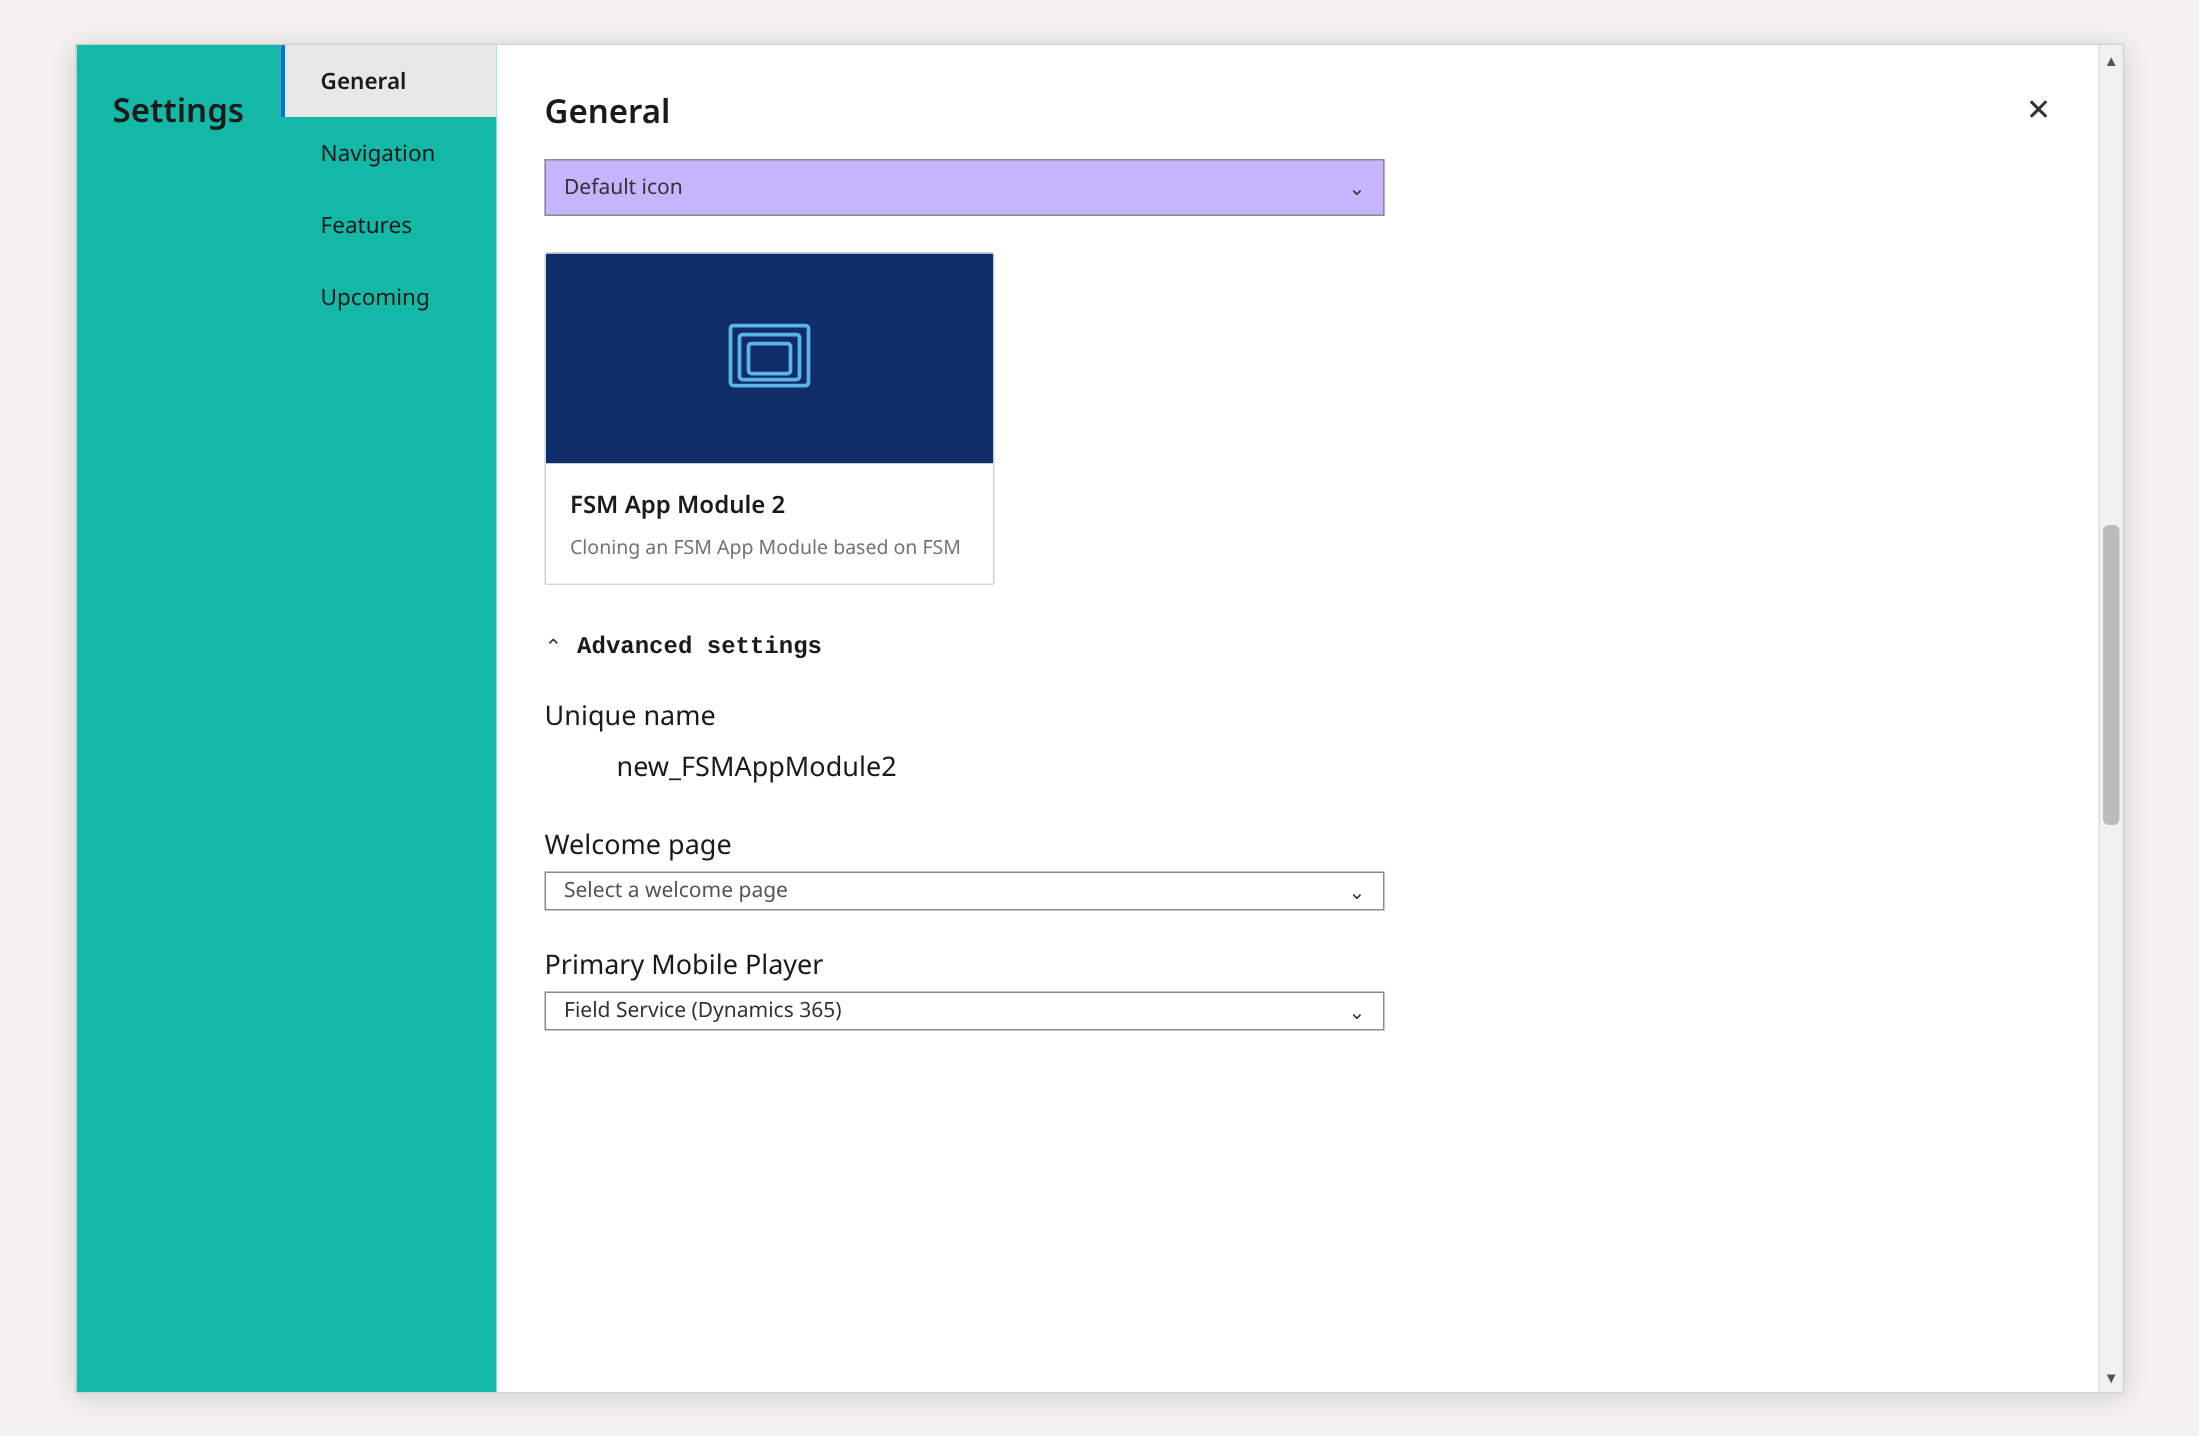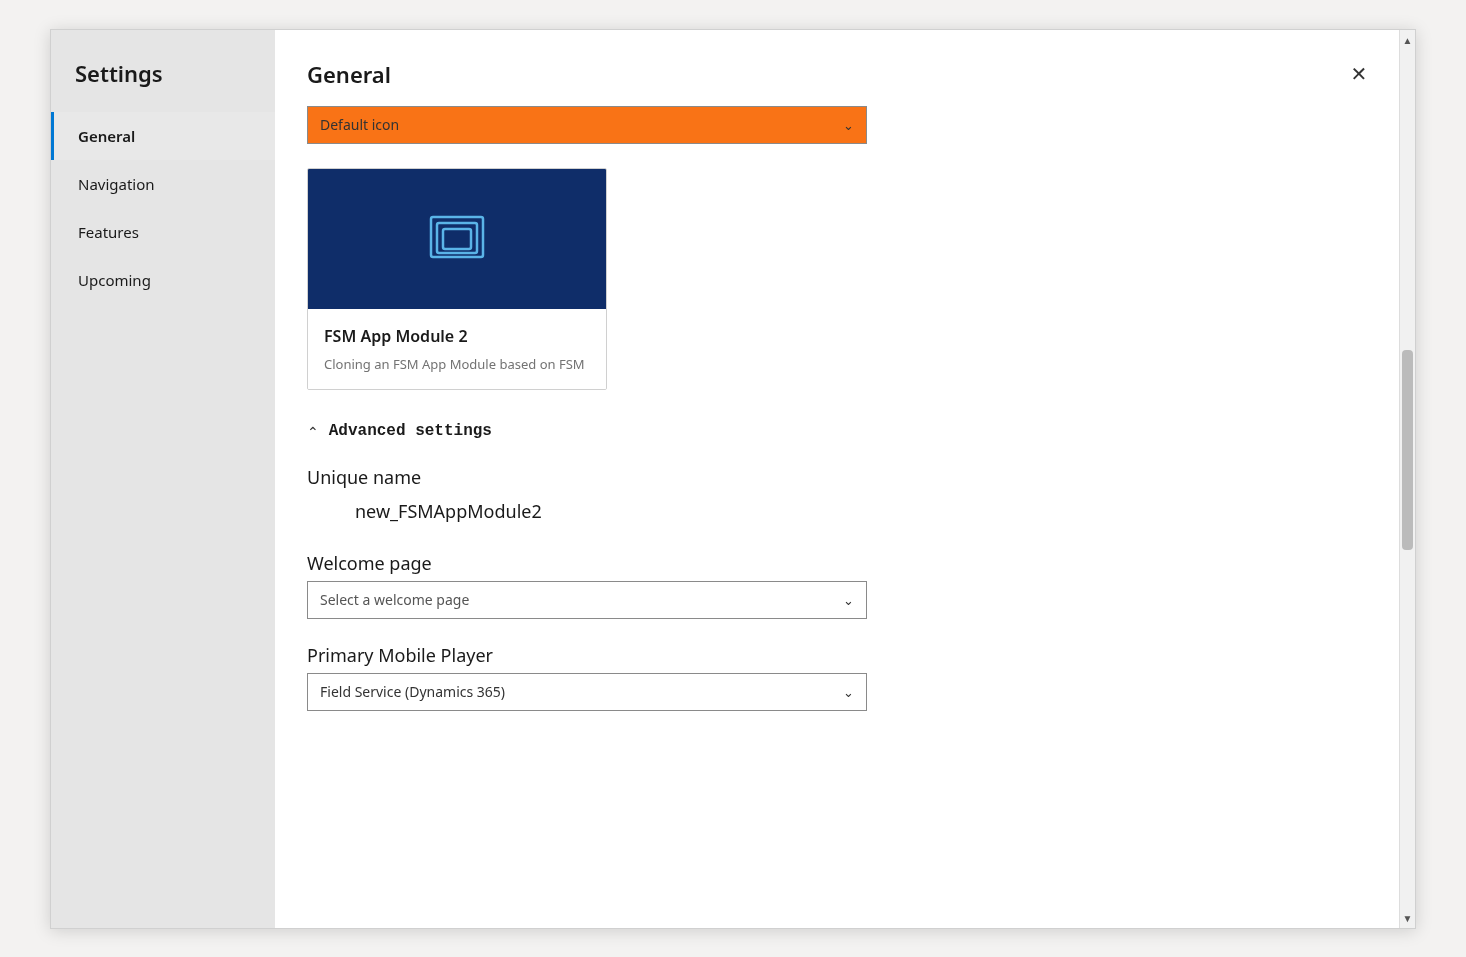--- a/index.html
+++ b/index.html
@@ -16,25 +16,25 @@
       height: 900px;
       background: #fff;
       border: 1px solid #d0d0d0;
       display: flex;
       position: relative;
       overflow: hidden;
       box-shadow: 0 2px 16px rgba(0,0,0,0.15);
     }
     
     .sidebar {
-      width: 224px;
-      background: #e5e5e5;
+      width: 280px;
+      background: #14b8a6;
       flex-shrink: 0;
       display: flex;
-      flex-direction: column;
+      flex-direction: row;
       padding-top: 0;
     }
     .sidebar-title {
       font-size: 22px;
       font-weight: 600;
       color: #1a1a1a;
       padding: 28px 24px 24px 24px;
       display: block;
     }
     .sidebar-nav {
@@ -143,21 +143,21 @@
     }
     
     .select-wrapper {
       position: relative;
       margin-bottom: 24px;
     }
     .select-field {
       width: 560px;
       height: 38px;
       border: 1px solid #8a8a8a;
-      background: #f97316;
+      background: #c4b5fd;
       padding: 0 36px 0 12px;
       font-size: 14px;
       color: #333;
       display: flex;
       align-items: center;
       cursor: pointer;
       position: relative;
     }
     .select-field .chevron {
       position: absolute;
@@ -236,21 +236,21 @@
       display: block;
     }
     .field-value {
       font-size: 18px;
       color: #1a1a1a;
       padding: 4px 0;
       margin-left: 48px;
     }
     .dropdown-field {
       width: 560px;
-      height: 38px;
+      height: 26px;
       border: 1px solid #8a8a8a;
       background: #fff;
       padding: 0 36px 0 12px;
       font-size: 14px;
       color: #333;
       display: flex;
       align-items: center;
       cursor: pointer;
       position: relative;
     }

